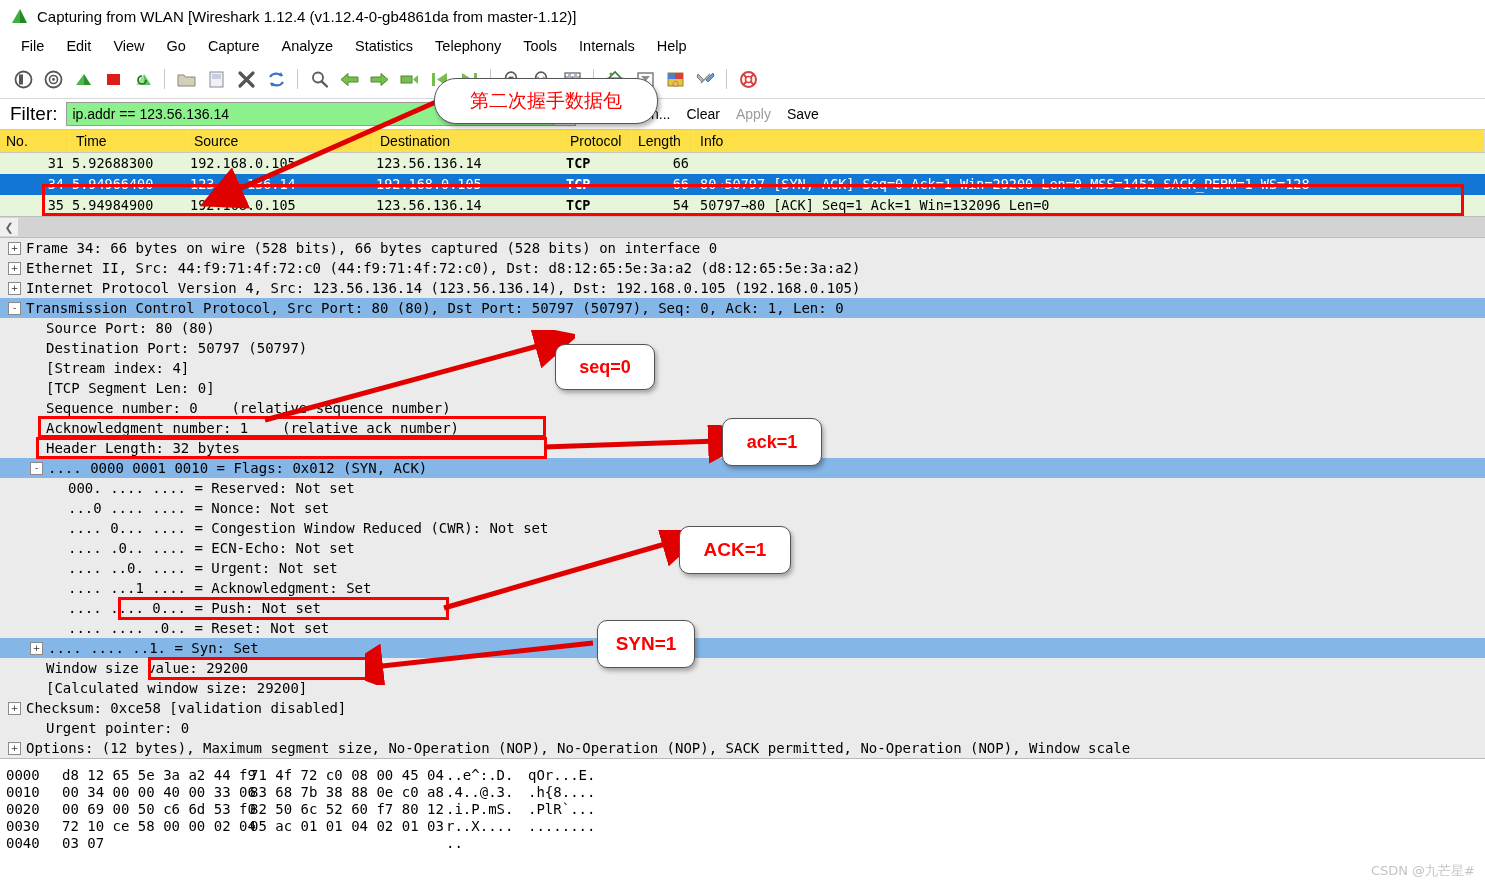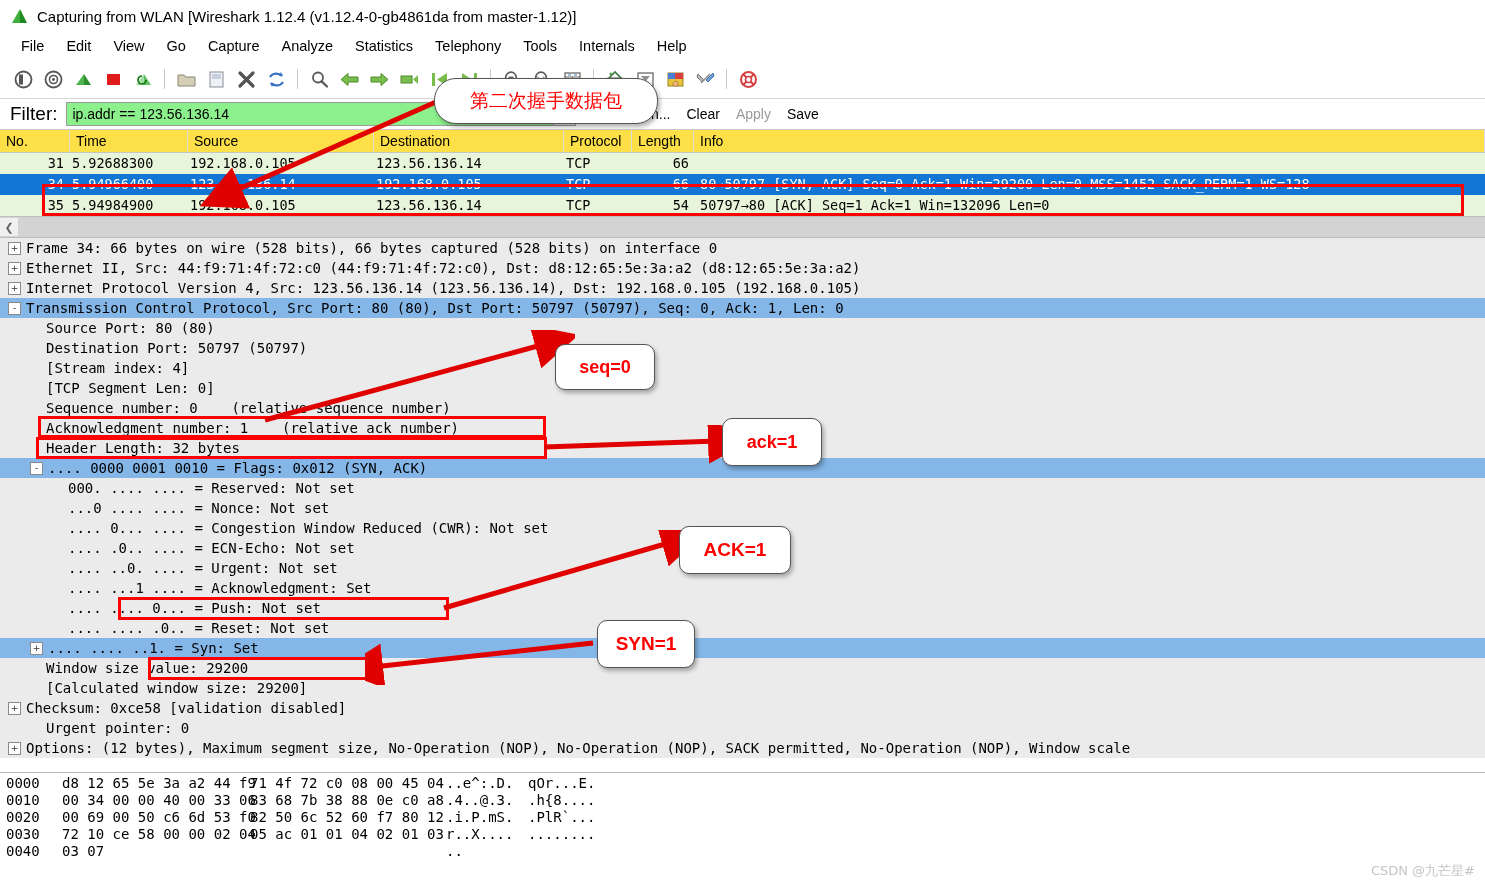--- a/index.html
+++ b/index.html
@@ -73,21 +73,21 @@
     height:21px;line-height:21px;display:flex;font-family:"DejaVu Sans Mono",monospace;
     font-size:13.5px;white-space:nowrap;
   }
   .pktrow.light{background:#e7f5db;color:#000;}
   .pktrow.sel{background:#1277d4;color:#fff;}
   .cell{box-sizing:border-box;overflow:hidden;white-space:nowrap;}
   .c-no{width:70px;text-align:right;padding-right:6px;}
   .c-time{width:118px;padding-left:2px;}
   .c-src{width:186px;padding-left:2px;}
   .c-dst{width:190px;padding-left:2px;}
-  .c-proto{width:68px;padding-left:2px;}
+  .c-proto{width:68px;padding-left:2px;font-weight:bold;}
   .c-len{width:62px;text-align:right;padding-right:5px;}
   .c-info{padding-left:6px;}
 
   .hscroll{
     height:20px;background:#d3d3d3;border-top:1px solid #bdbdbd;border-bottom:1px solid #bdbdbd;
     display:flex;align-items:center;
   }
   .hscroll-arrow{
     width:18px;height:18px;display:flex;align-items:center;justify-content:center;
     background:#f0f0f0;color:#666;font-size:11px;flex:none;
@@ -108,22 +108,22 @@
     width:11px;height:11px;border:1px solid #8a8a8a;background:#fdfdfd;
     display:inline-flex;align-items:center;justify-content:center;
     font-size:9px;line-height:1;color:#333;margin-right:5px;flex:none;
     font-family:"DejaVu Sans",sans-serif;
   }
   .twisty-spacer{width:16px;flex:none;}
   .dtext{white-space:pre;}
 
   
   .hexpane{
-    background:#fff;border-top:1px solid #b9b9b9;padding-top:2px;
-    font-family:"DejaVu Sans Mono",monospace;font-size:14px;margin-top:14px;
+    background:#fff;border-top:1px solid #b9b9b9;padding-top:8px;
+    font-family:"DejaVu Sans Mono",monospace;font-size:14px;
   }
   .hexrow{height:17px;line-height:17px;white-space:pre;display:flex;}
   .hoff{width:56px;padding-left:6px;}
   .hb1{width:188px;}
   .hb2{width:196px;}
   .hasc1{width:82px;}
   .hasc2{width:120px;}
 
   
   .callout{

